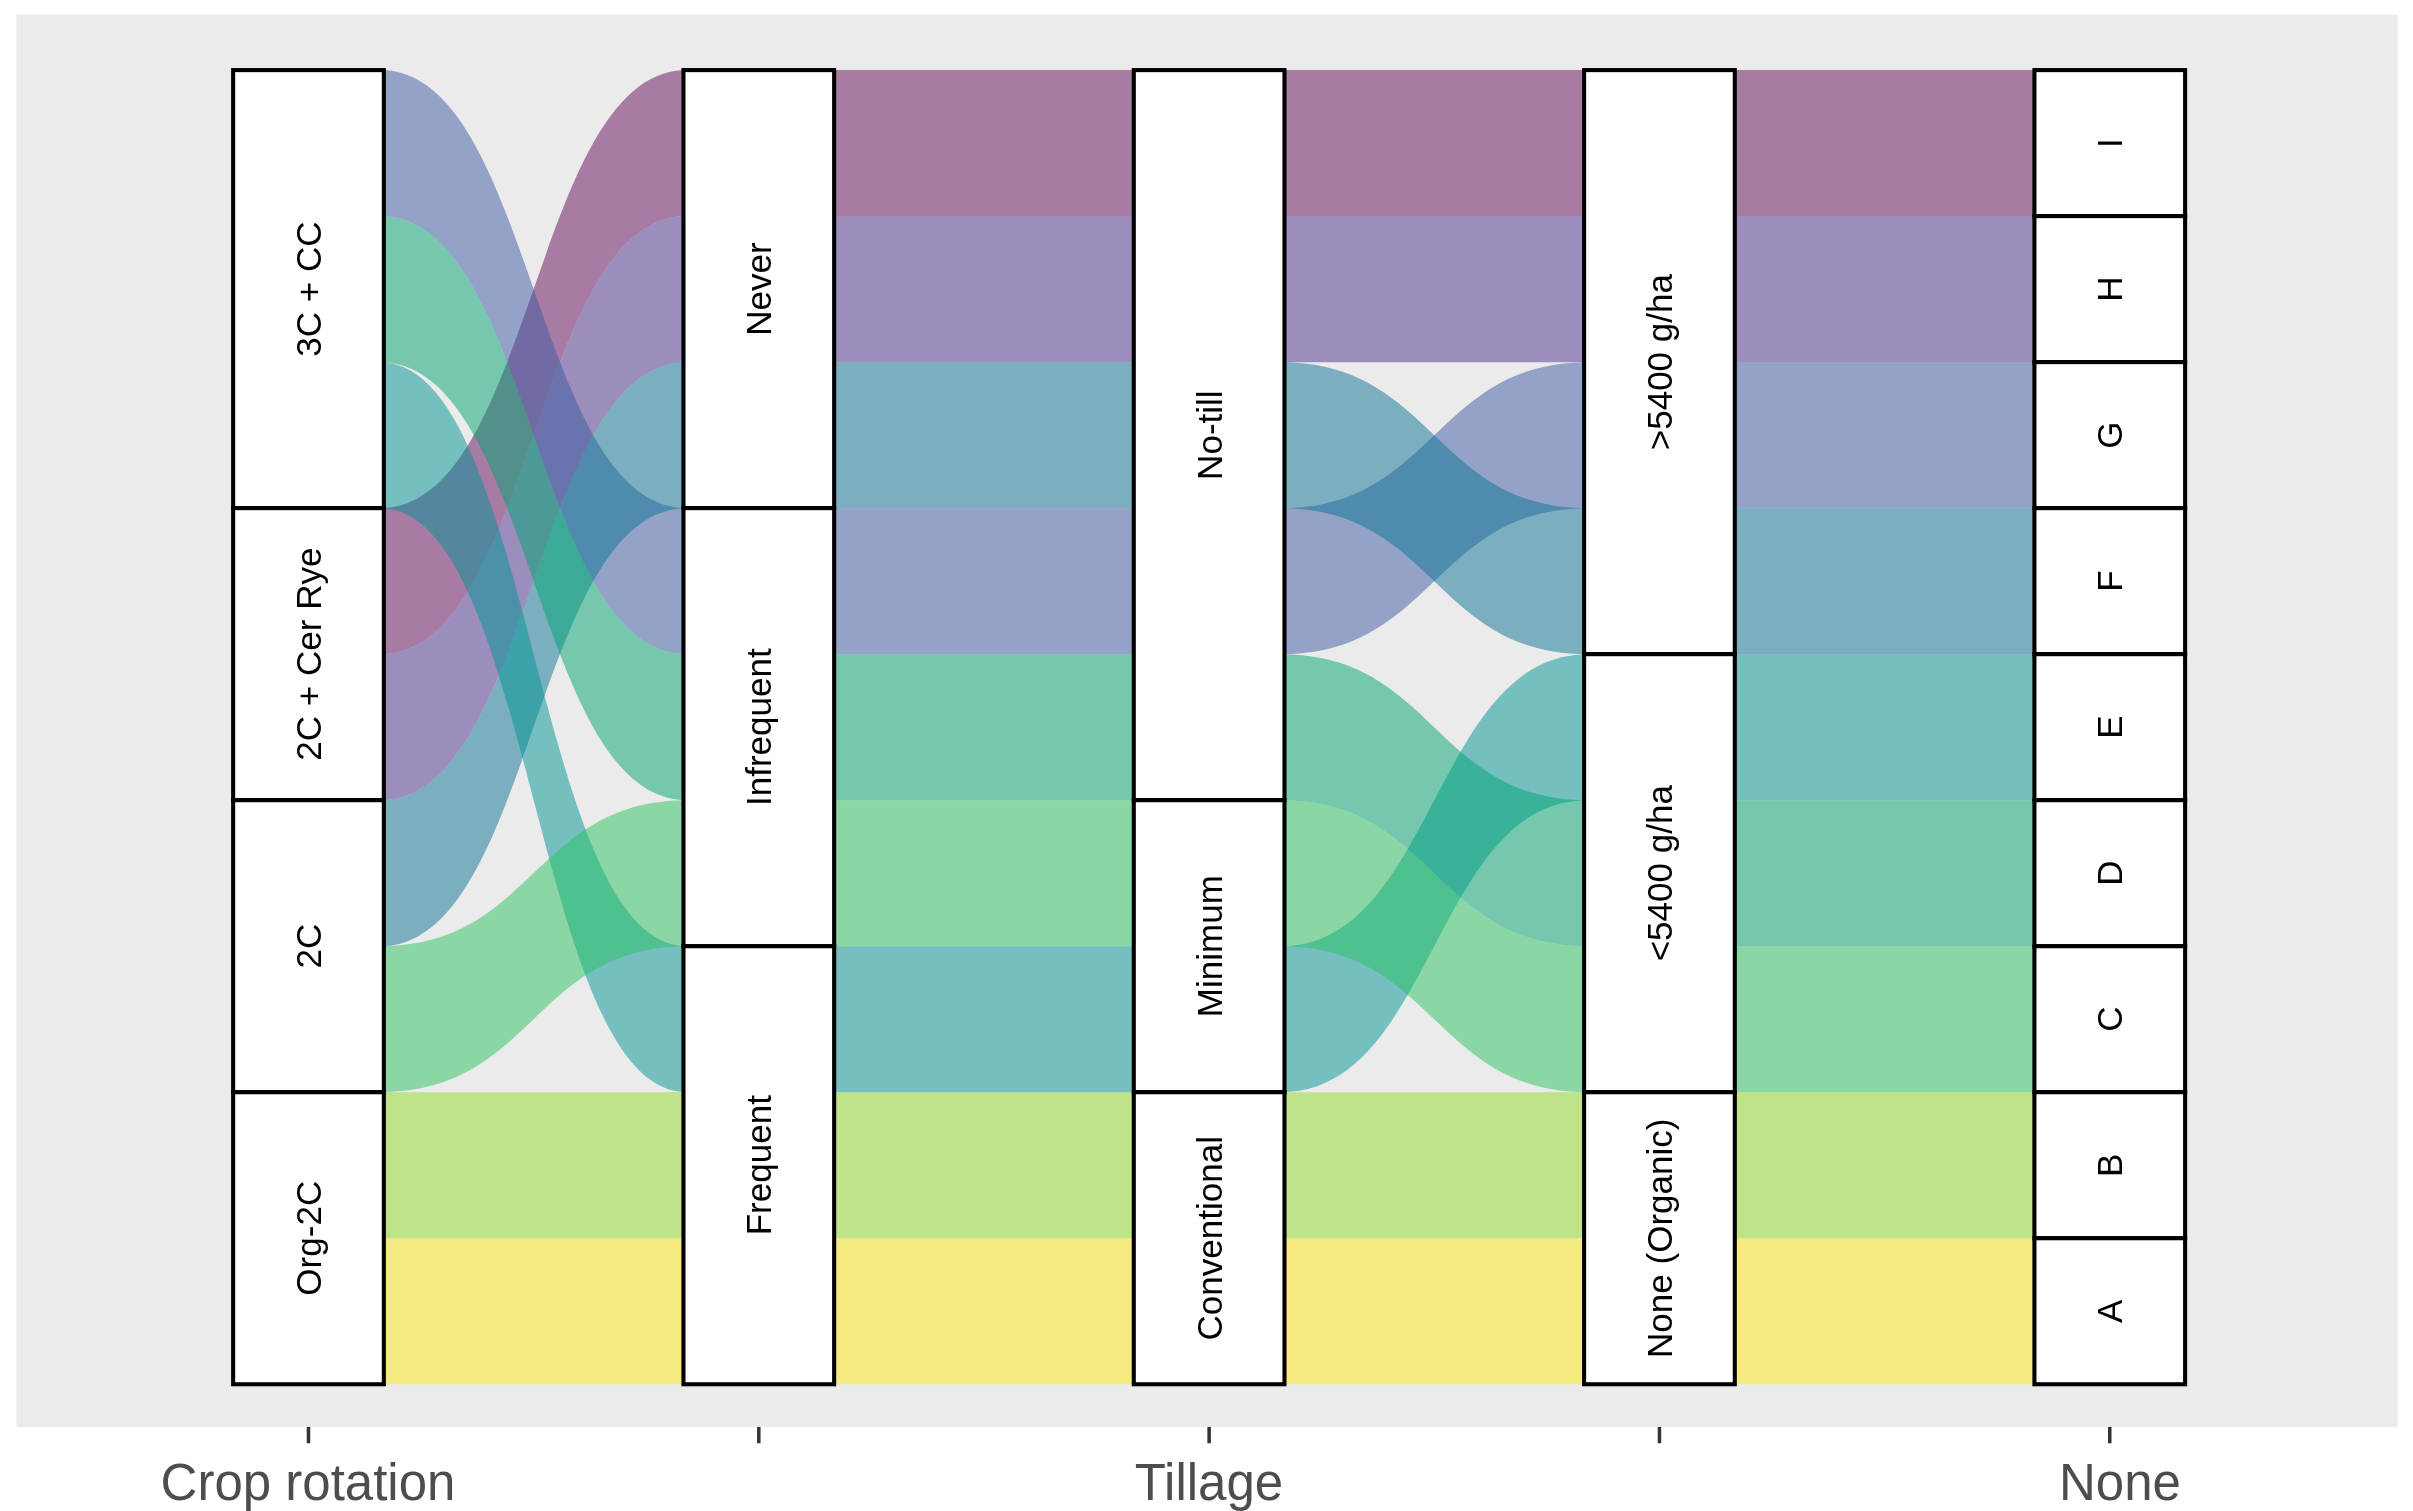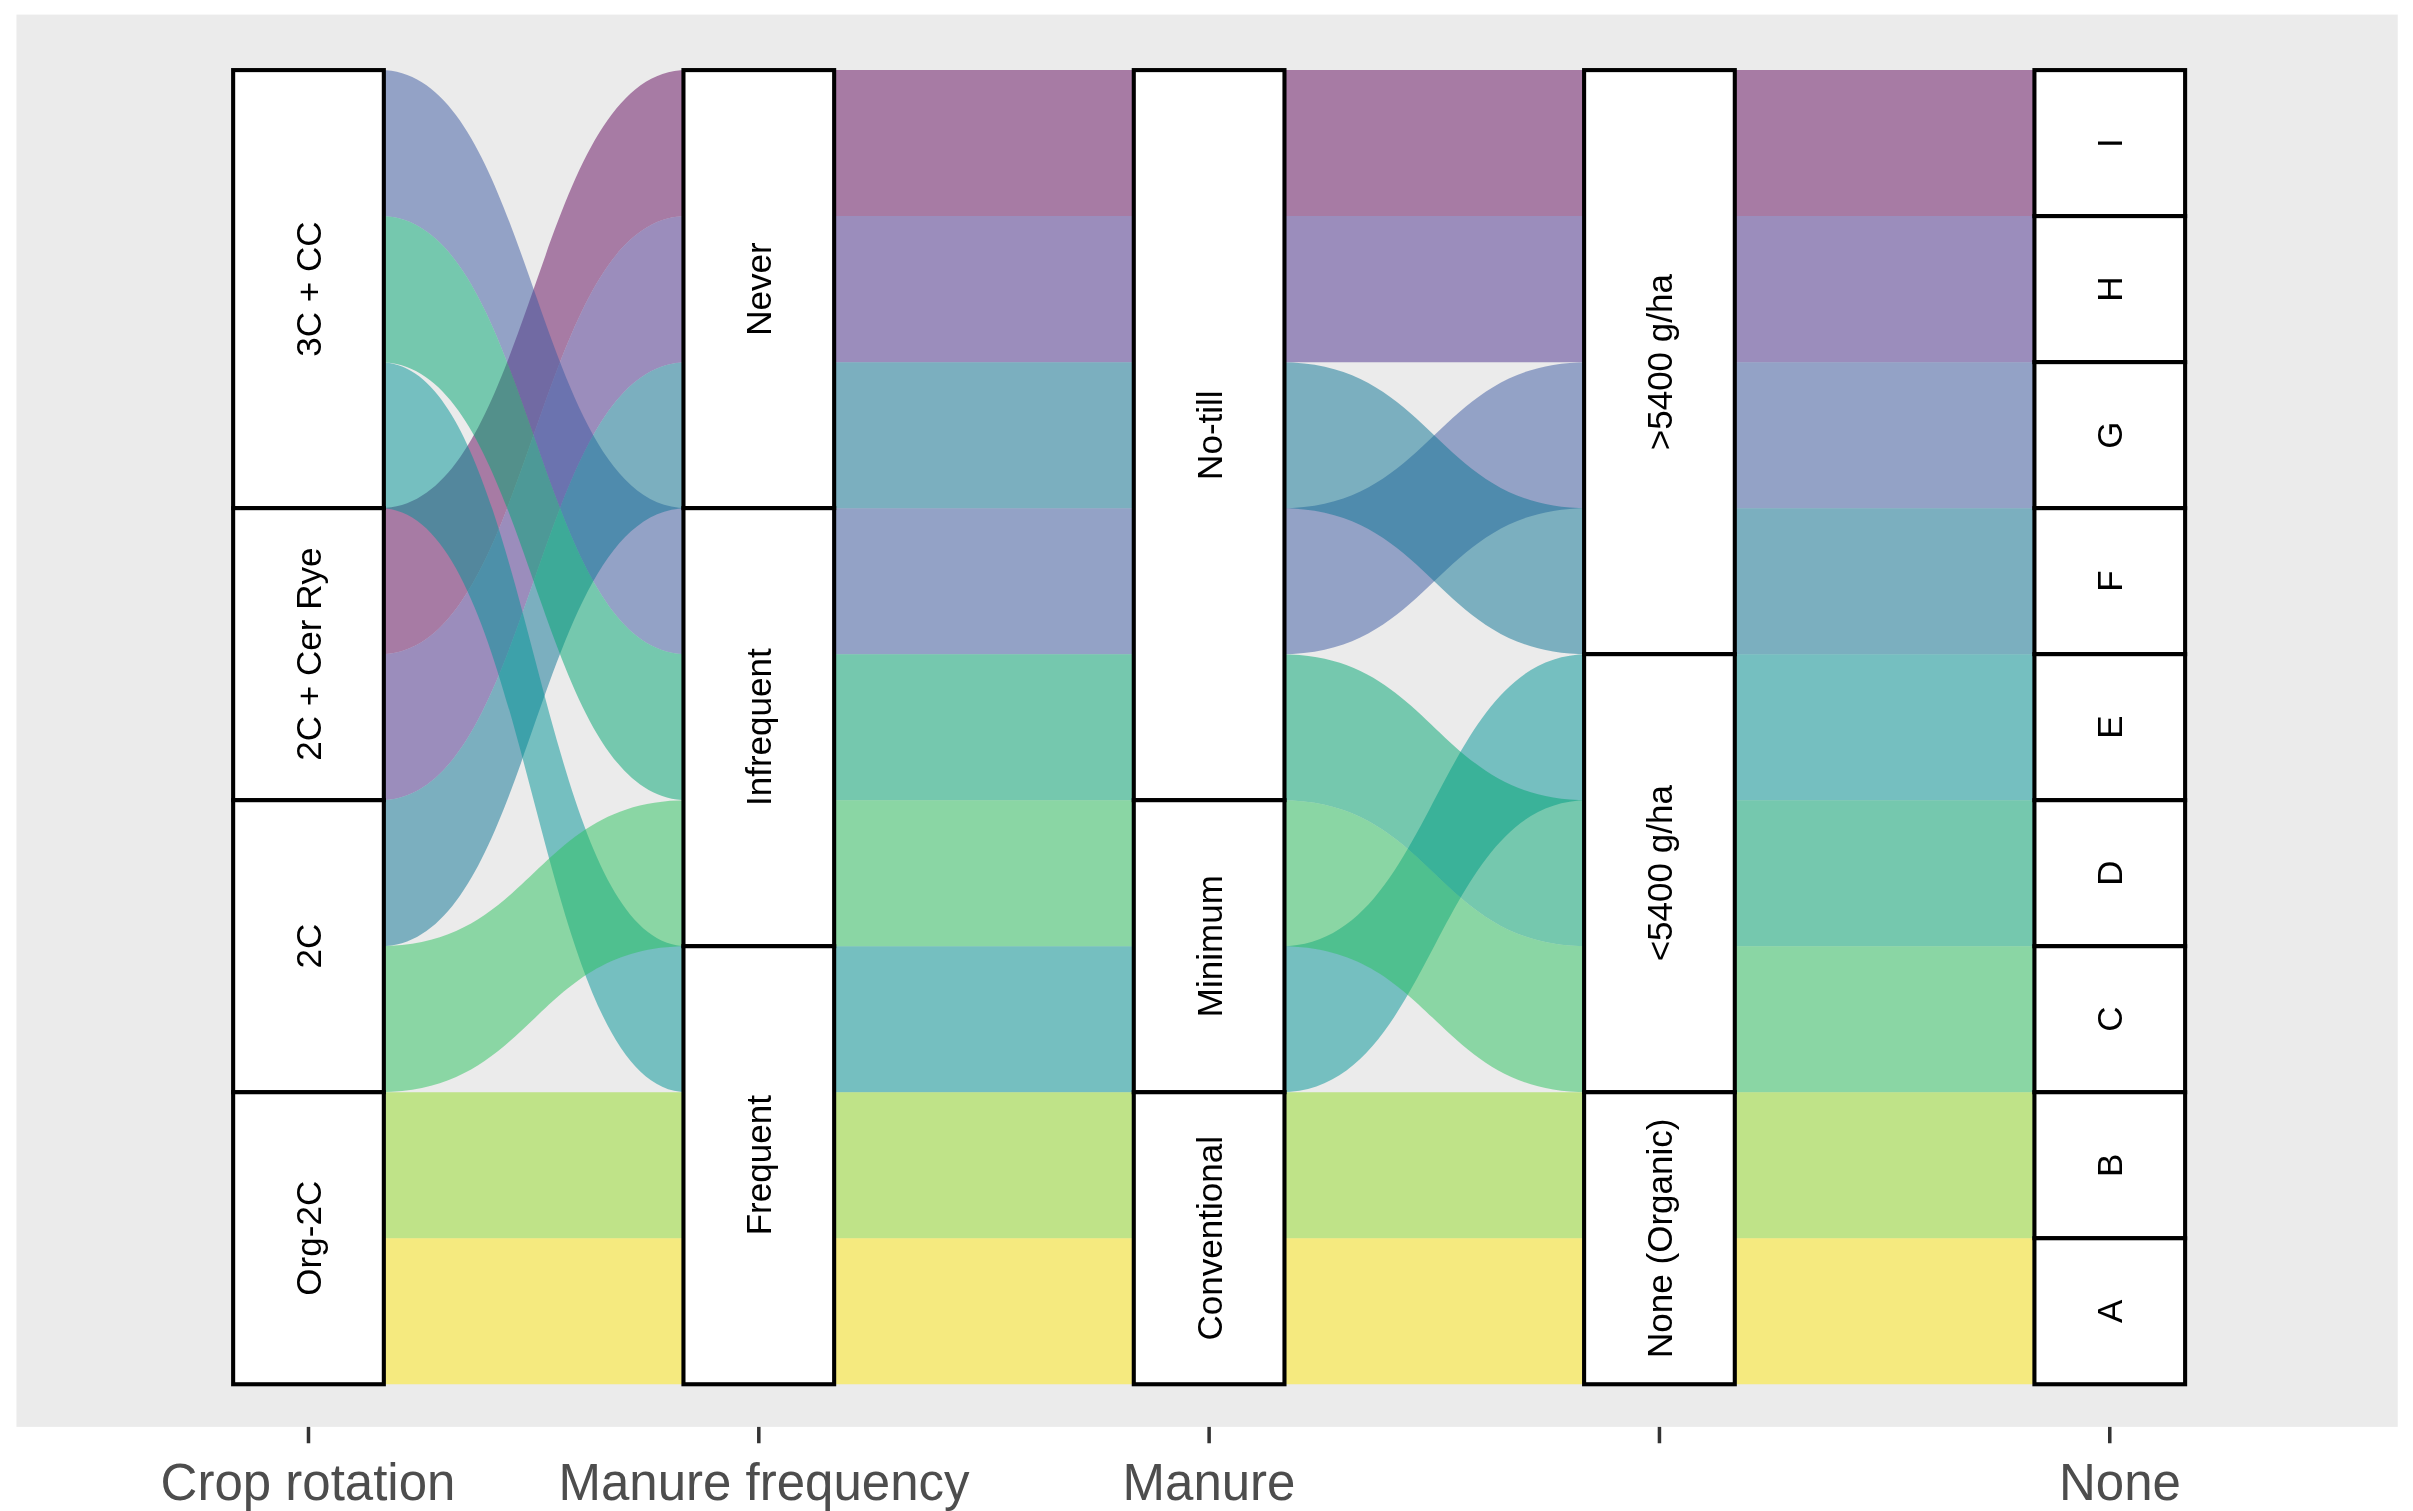--- a/index.html
+++ b/index.html
@@ -96,17 +96,16 @@
       <rect x="3483" y="2120" width="258" height="250" fill="#FFFFFF" stroke="#000000" stroke-width="7"></rect>
       <text x="3612" y="2245" transform="rotate(-90 3612 2245)" text-anchor="middle" dominant-baseline="central" font-size="60" fill="#000000" font-family="&quot;Liberation Sans&quot;, sans-serif">A</text>
       <line x1="528" y1="2443" x2="528" y2="2471" stroke="#333333" stroke-width="6"></line>
       <line x1="1299" y1="2443" x2="1299" y2="2471" stroke="#333333" stroke-width="6"></line>
       <line x1="2070" y1="2443" x2="2070" y2="2471" stroke="#333333" stroke-width="6"></line>
       <line x1="2841" y1="2443" x2="2841" y2="2471" stroke="#333333" stroke-width="6"></line>
       <line x1="3612" y1="2443" x2="3612" y2="2471" stroke="#333333" stroke-width="6"></line>
     </svg>
 
   <div class="axis-title" style="left:308px;top:1457px">Crop rotation</div>
-  <div class="axis-title" style="left:764px;top:1457px">Manure frequency</div>
-  <div class="axis-title" style="left:1209px;top:1457px">Manure</div>
+  <div class="axis-title" style="left:1209px;top:1457px">Tillage</div>
   <div class="axis-title" style="left:2120px;top:1457px">None</div>
 </div>
 
 
 </body></html>

